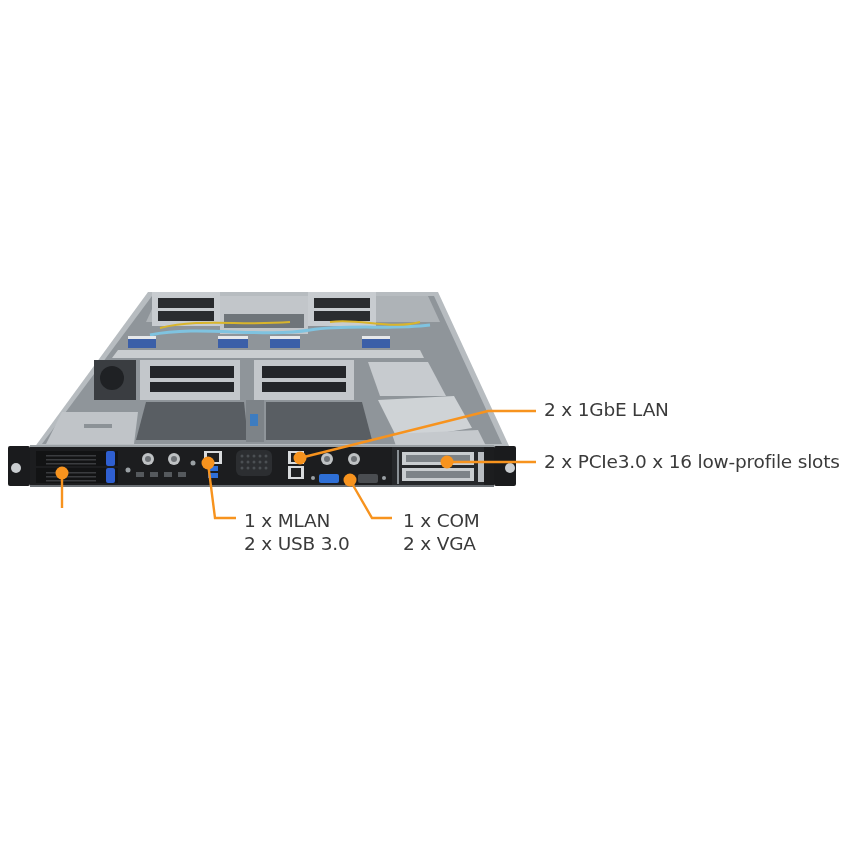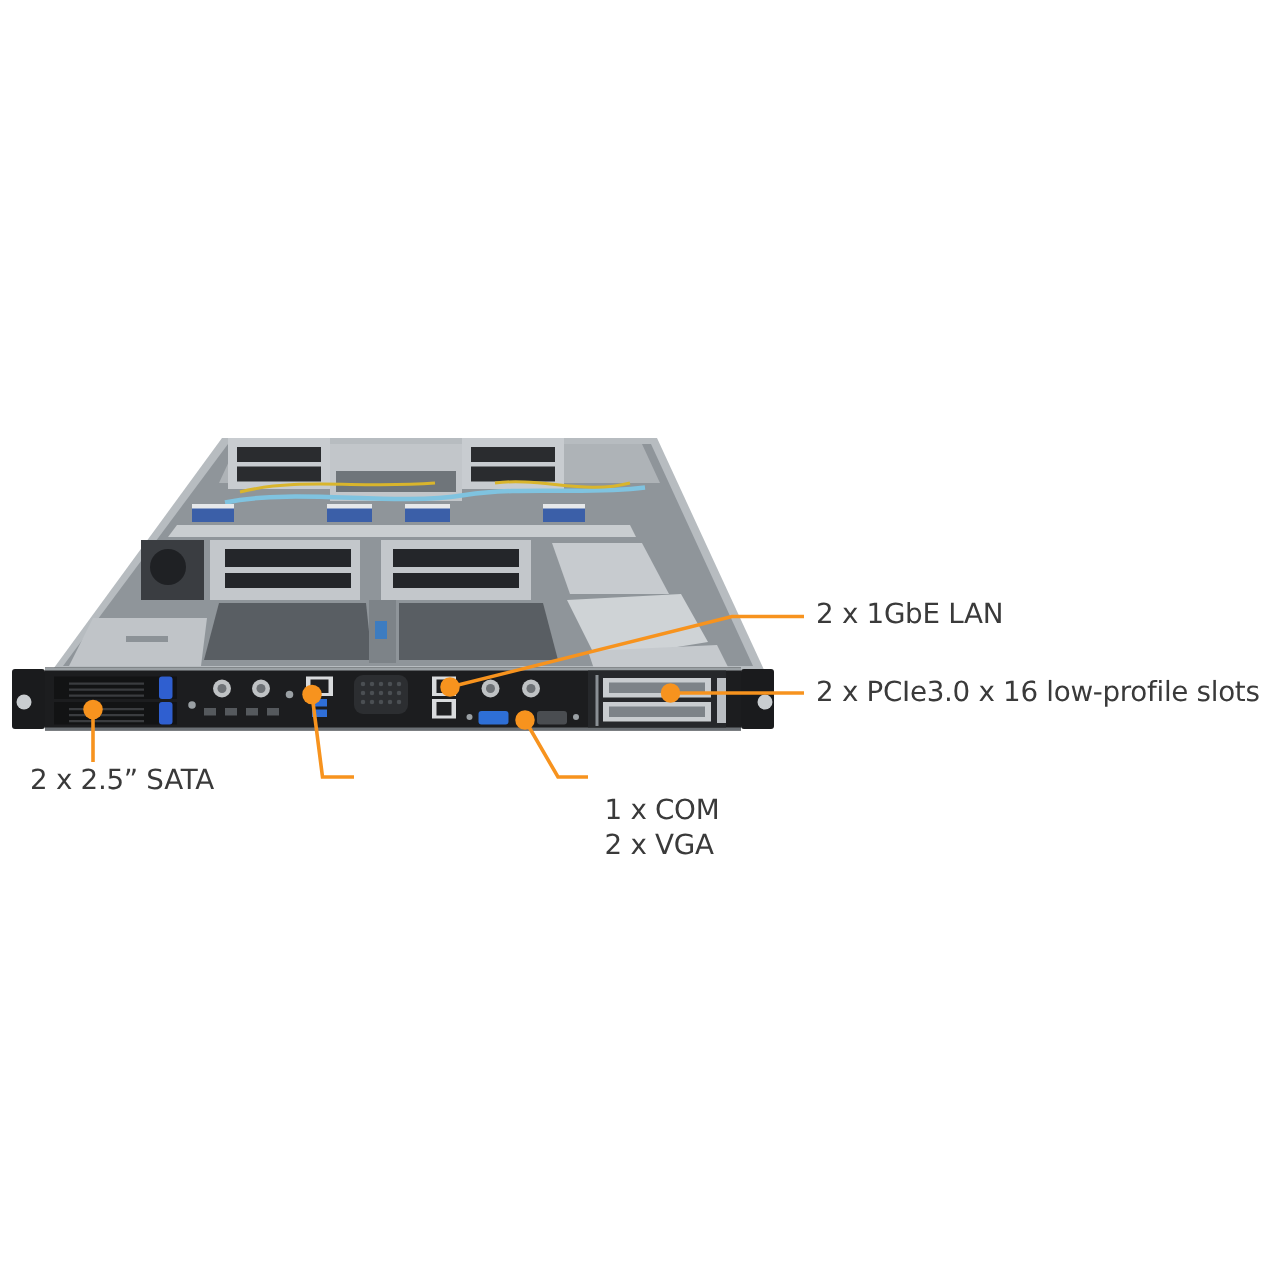--- a/index.html
+++ b/index.html
@@ -192,22 +192,25 @@
 
 <div class="label" style="left:544px;top:398px;">
   <span>2 x 1GbE LAN</span>
 </div>
 
 <div class="label" style="left:544px;top:450px;">
   <span>2 x PCIe3.0 x 16 low-profile slots</span>
 </div>
 
 <div class="label" style="left:20px;top:509px;">
-  <span>2 x 2.5” SATA</span>
-</div>
-
-
-<div class="label" style="left:403px;top:529px;">
+</div>
+
+<div class="label" style="left:244px;top:509px;">
+  <span>1 x MLAN</span>
+  <span>2 x USB 3.0</span>
+</div>
+
+<div class="label" style="left:403px;top:509px;">
   <span>1 x COM</span>
   <span>2 x VGA</span>
 </div>
 
 </div>
 
 </body></html>

